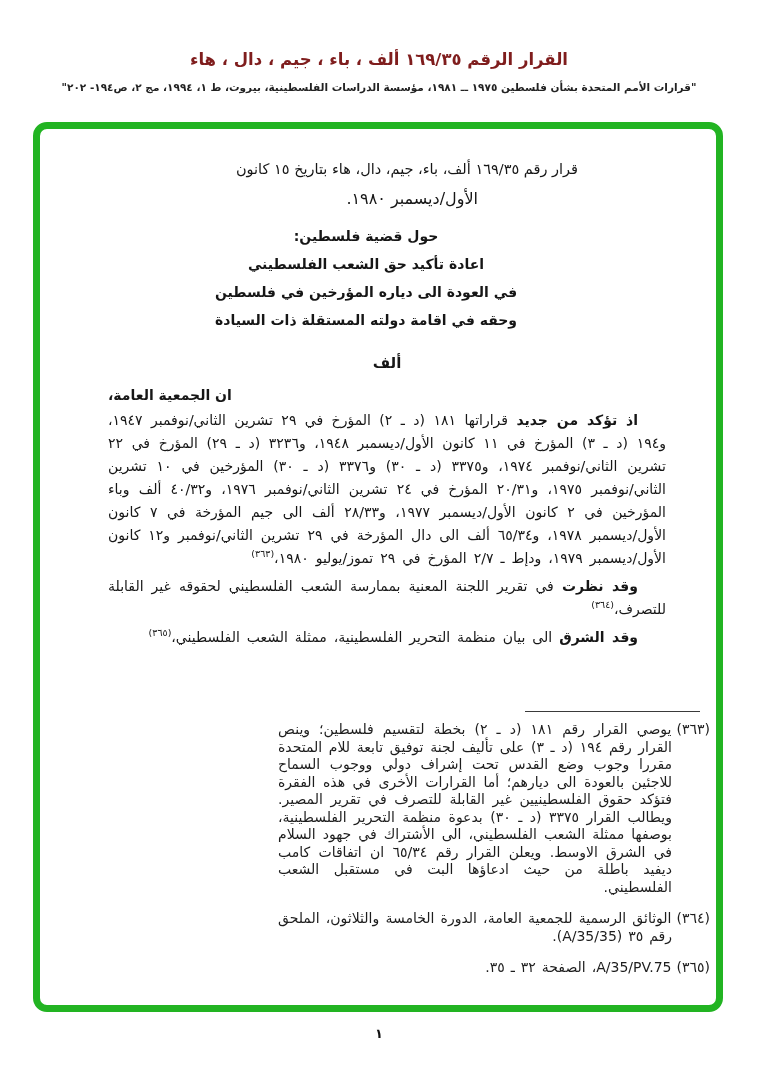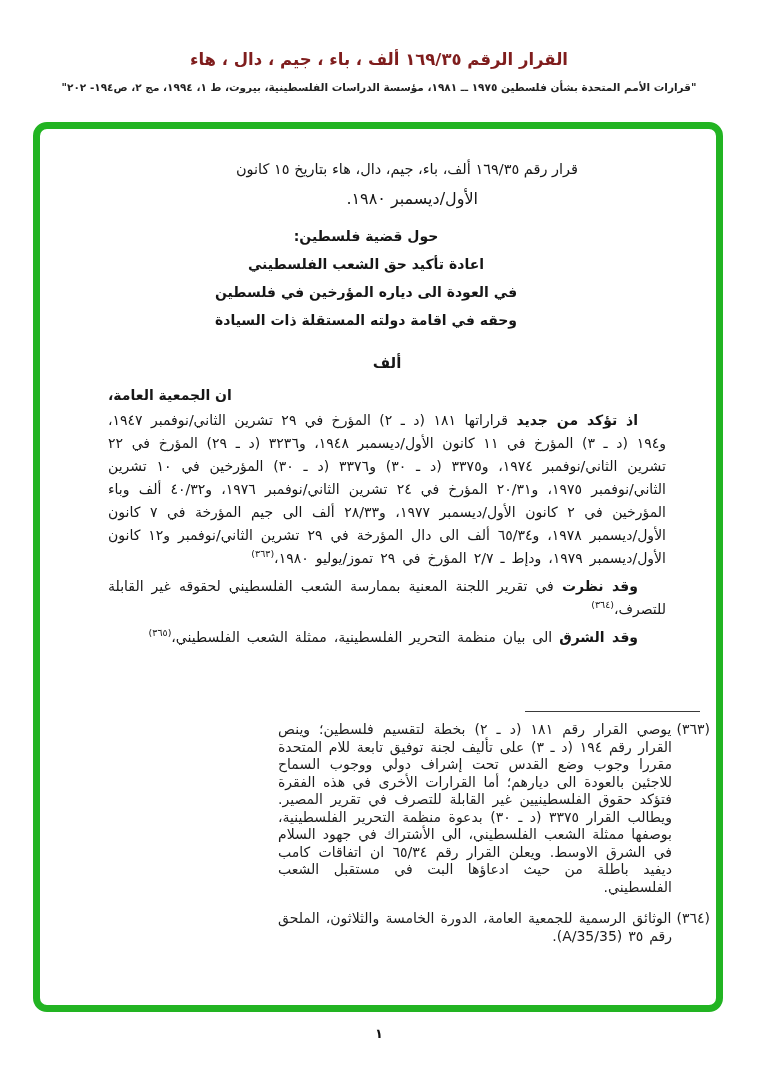--- a/index.html
+++ b/index.html
@@ -116,19 +116,20 @@
 
     </div>
 
     <div class="footnotes">
       <hr class="fn-divider">
 
       <div class="footnote"><span class="fn-num">(٣٦٣)</span><span>يوصي القرار رقم ١٨١ (د ـ ٢) بخطة لتقسيم فلسطين؛ وينص القرار رقم ١٩٤ (د ـ ٣) على تأليف لجنة توفيق تابعة للام المتحدة مقررا وجوب وضع القدس تحت إشراف دولي ووجوب السماح للاجئين بالعودة الى ديارهم؛ أما القرارات الأخرى في هذه الفقرة فتؤكد حقوق الفلسطينيين غير القابلة للتصرف في تقرير المصير. ويطالب القرار ٣٣٧٥ (د ـ ٣٠) بدعوة منظمة التحرير الفلسطينية، بوصفها ممثلة الشعب الفلسطيني، الى الأشتراك في جهود السلام في الشرق الاوسط. ويعلن القرار رقم ٦٥/٣٤ ان اتفاقات كامب ديفيد باطلة من حيث ادعاؤها البت في مستقبل الشعب الفلسطيني.</span></div>
 
       <div class="footnote"><span class="fn-num">(٣٦٤)</span><span>الوثائق الرسمية للجمعية العامة، الدورة الخامسة والثلاثون، الملحق رقم ٣٥ (A/35/35).</span></div>
 
+      <div class="footnote"><span class="fn-num">(٣٦٥)</span><span>A/35/PV.75، الصفحة ٣٢ ـ ٣٥.</span></div>
     </div>
 
   </div>
 
   <div class="page-number">١</div>
 
 </div>
 
 </body></html>

